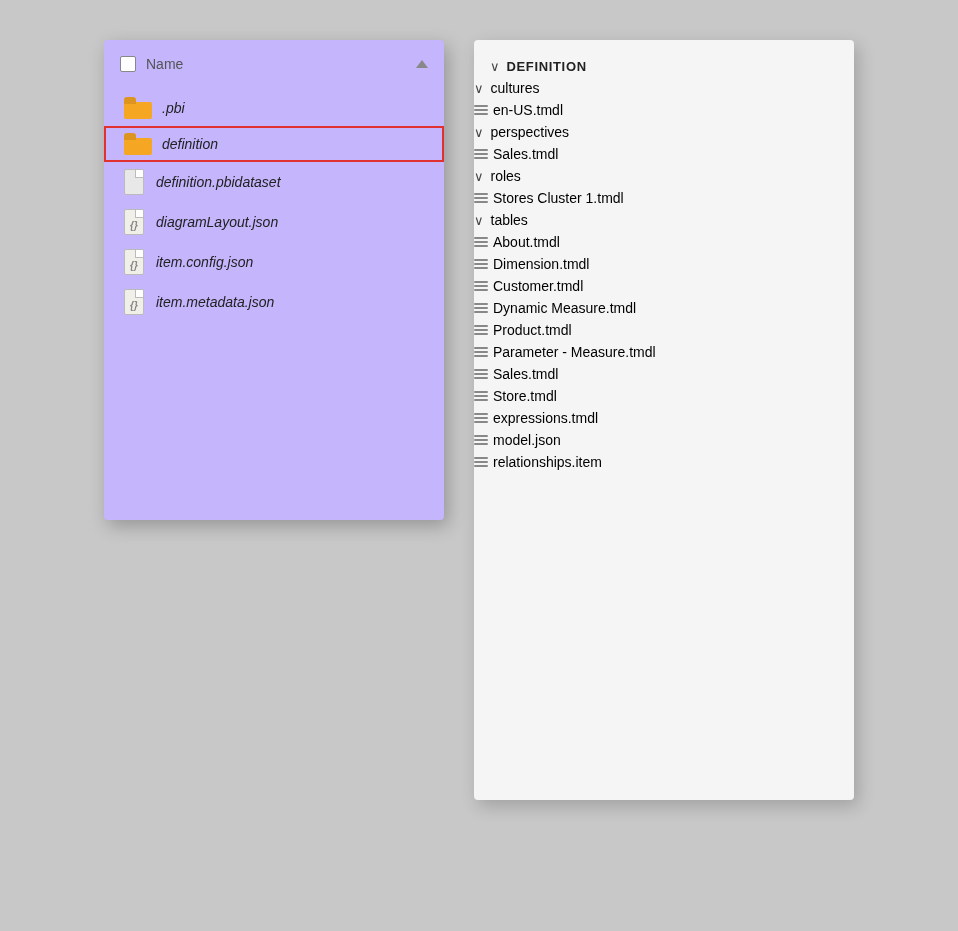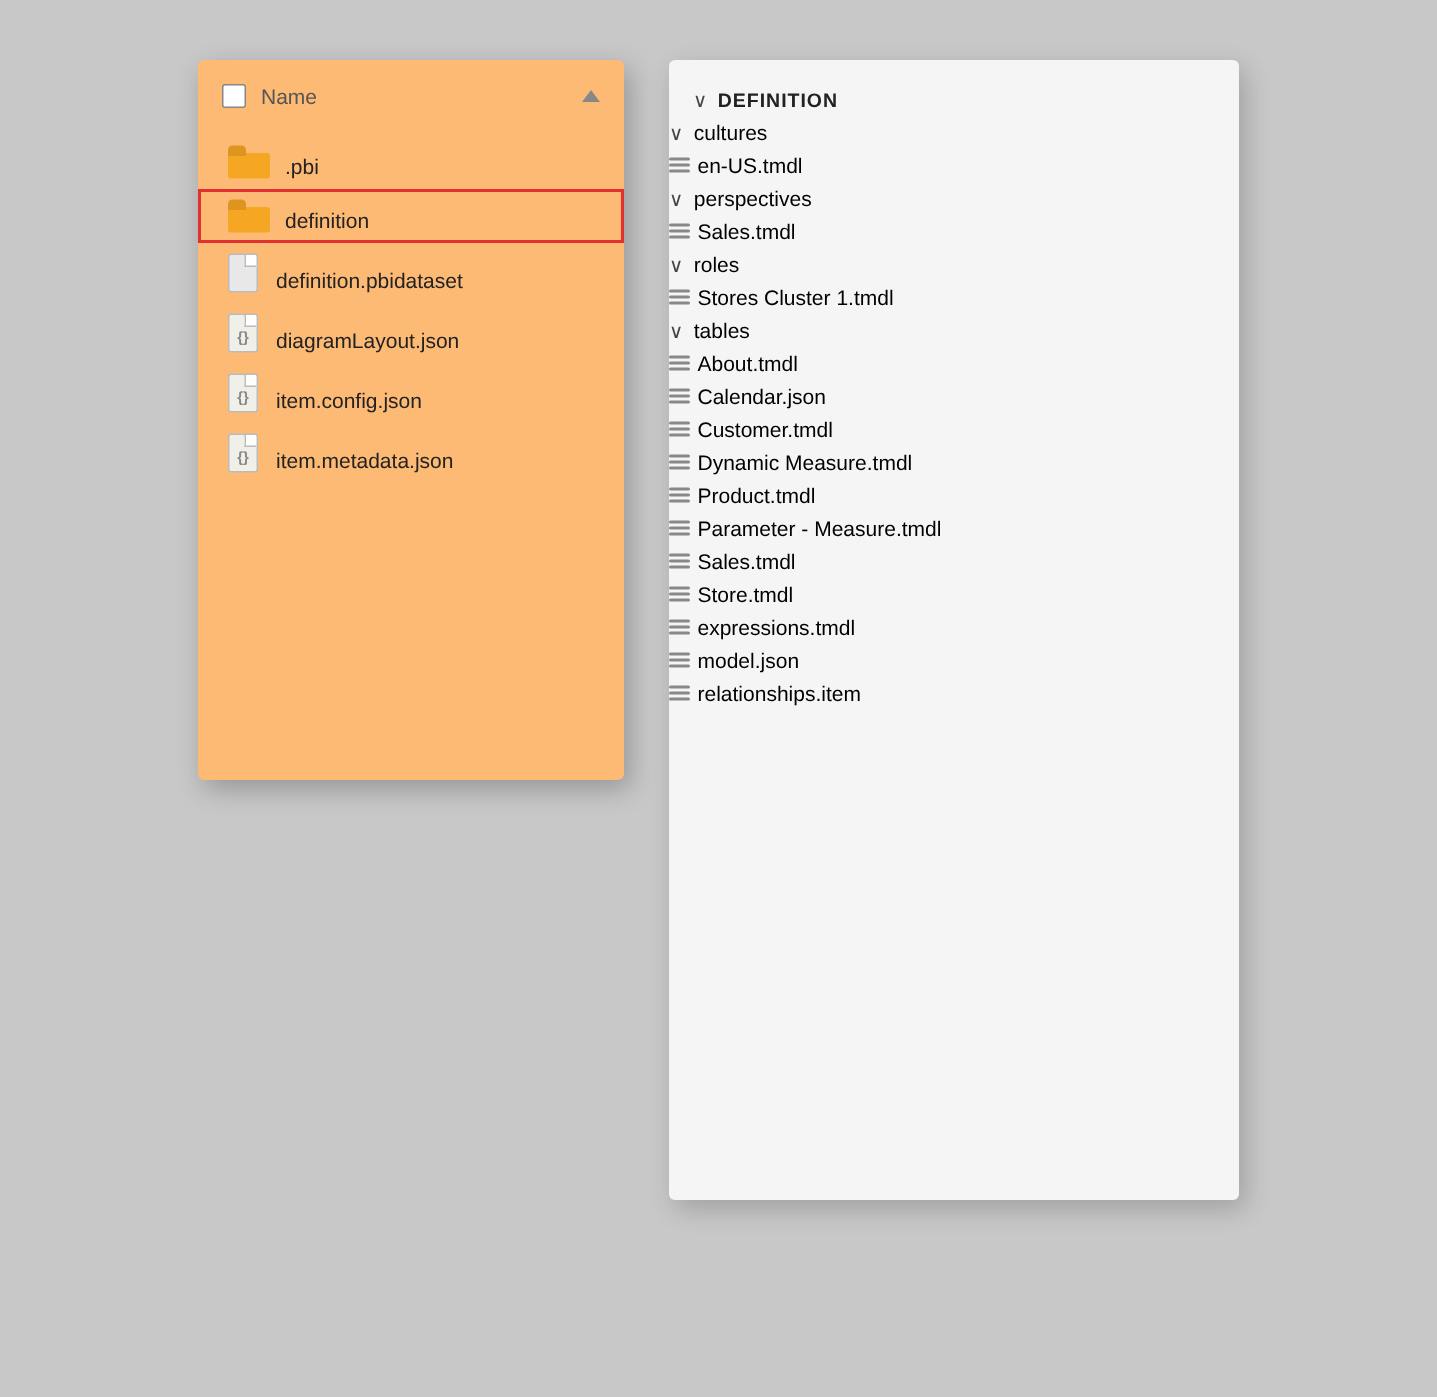--- a/index.html
+++ b/index.html
@@ -17,24 +17,24 @@
     }
 
     .panels-wrapper {
       display: flex;
       gap: 30px;
       align-items: flex-start;
     }
 
     
     .left-panel {
-      background: #fdba74;
+      background: #c4b5fd;
       border-radius: 4px;
       box-shadow: 4px 6px 18px rgba(0,0,0,0.25);
-      width: 284px;
+      width: 340px;
       padding: 12px 0 20px 0;
       min-height: 480px;
     }
 
     .left-panel-header {
       display: flex;
       align-items: center;
       justify-content: space-between;
       padding: 4px 16px 10px 16px;
       border-bottom: none;
@@ -68,24 +68,25 @@
       border-right: 6px solid transparent;
       border-bottom: 8px solid #888;
     }
 
     .file-list {
       padding: 8px 0;
     }
 
     .file-item {
       display: flex;
-      align-items: flex-end;
+      align-items: center;
       gap: 10px;
       padding: 7px 20px;
       cursor: default;
+      font-style: italic;
     }
 
     .file-item.selected {
       outline: 2px solid #e03030;
       outline-offset: -2px;
       background: transparent;
     }
 
     
     .folder-icon {
@@ -369,21 +370,21 @@
             <div class="tmdl-line"></div>
           </div>
         <span>About.tmdl</span>
       </div>
       <div class="tree-node-row indent-2">
         <div class="tmdl-lines">
             <div class="tmdl-line"></div>
             <div class="tmdl-line"></div>
             <div class="tmdl-line"></div>
           </div>
-        <span>Calendar.json</span>
+        <span>Dimension.tmdl</span>
       </div>
       <div class="tree-node-row indent-2">
         <div class="tmdl-lines">
             <div class="tmdl-line"></div>
             <div class="tmdl-line"></div>
             <div class="tmdl-line"></div>
           </div>
         <span>Customer.tmdl</span>
       </div>
       <div class="tree-node-row indent-2">

